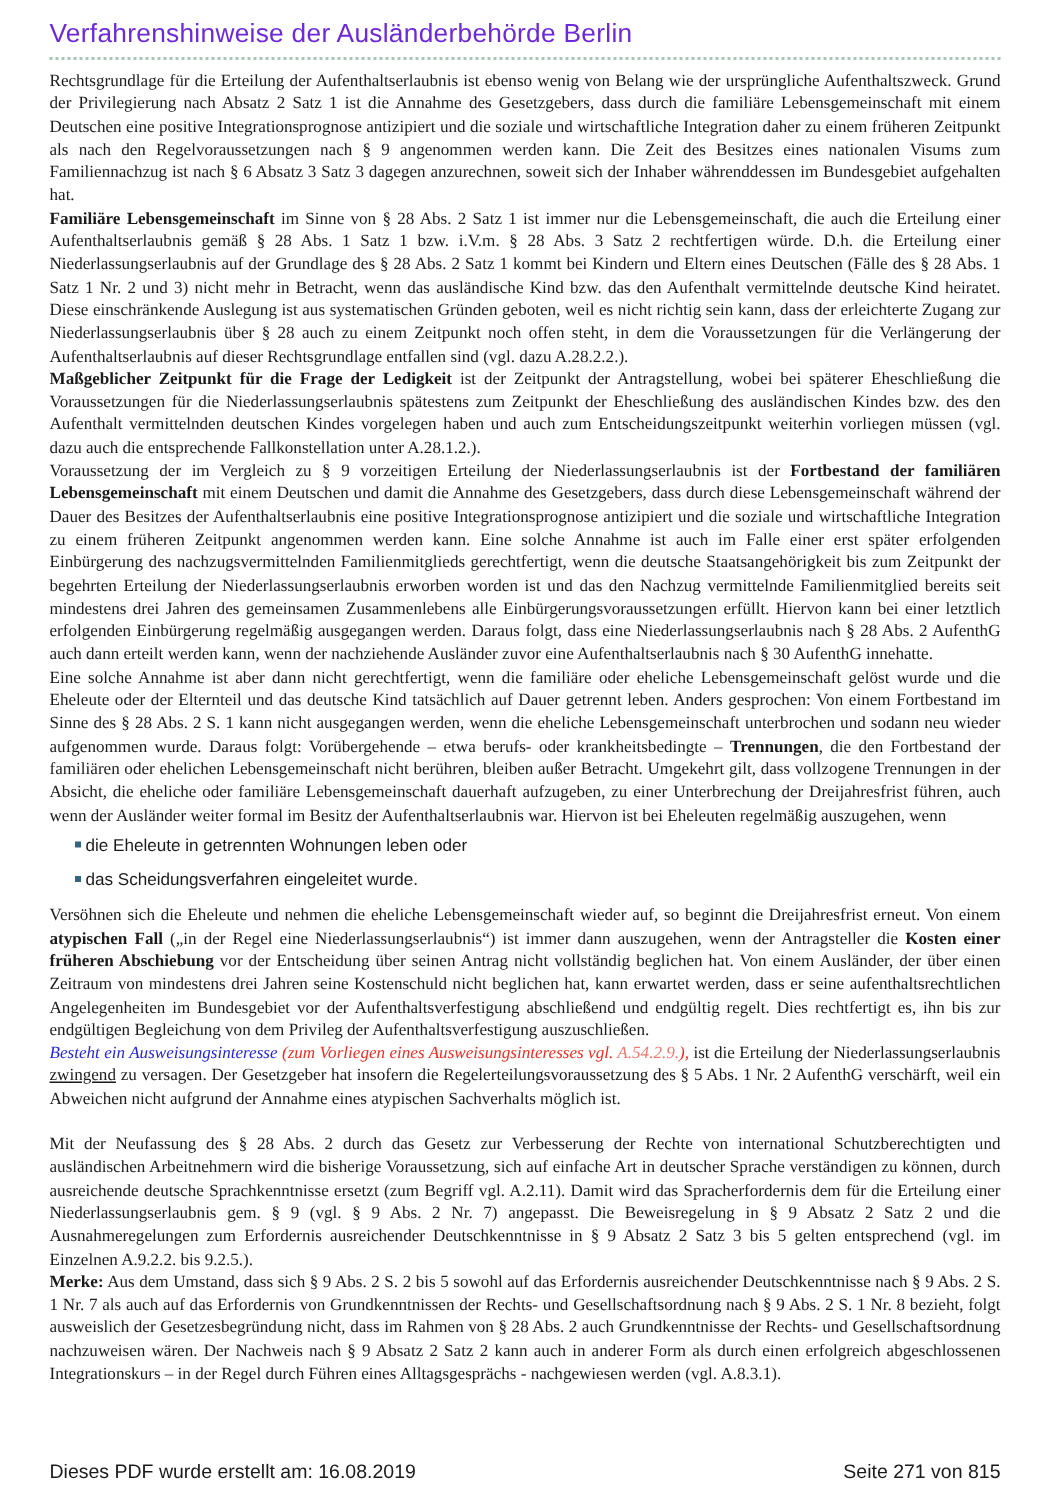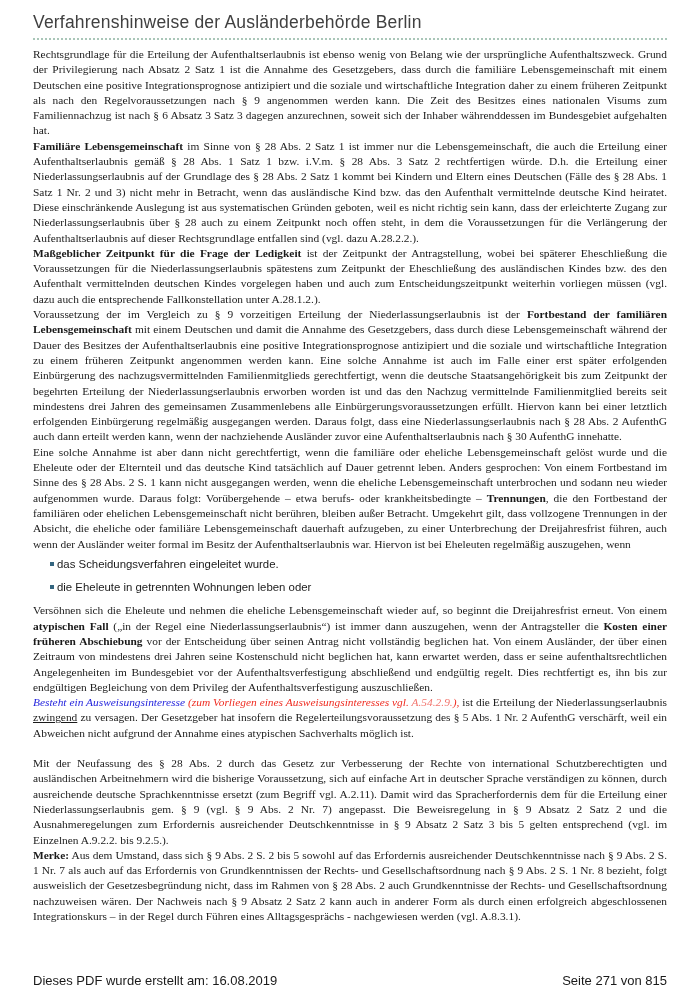--- a/index.html
+++ b/index.html
@@ -61,31 +61,31 @@
     justify-content: space-between;
     font-size: 13px;
     color: #1a1a1a;
   }
 </style>
 </head>
 <body>
 
 <div class="page">
   <div class="inner">
-    <h1 class="title" style="color: #404040;">Verfahrenshinweise der Ausländerbehörde Berlin</h1>
+    <h1 class="title" style="color: #6d28d9;">Verfahrenshinweise der Ausländerbehörde Berlin</h1>
     <div class="rule" style="border-top-color: rgb(169, 198, 184);"></div>
     <div class="content">
         <p class="para"><span>Rechtsgrundlage für die Erteilung der Aufenthaltserlaubnis ist ebenso wenig von Belang wie der ursprüngliche Aufenthaltszweck. Grund der Privilegierung nach Absatz 2 Satz 1 ist die Annahme des Gesetzgebers, dass durch die familiäre Lebensgemeinschaft mit einem Deutschen eine positive Integrationsprognose antizipiert und die soziale und wirtschaftliche Integration daher zu einem früheren Zeitpunkt als nach den Regelvoraussetzungen nach § 9 angenommen werden kann. Die Zeit des Besitzes eines nationalen Visums zum Familiennachzug ist nach § 6 Absatz 3 Satz 3 dagegen anzurechnen, soweit sich der Inhaber währenddessen im Bundesgebiet aufgehalten hat.</span></p>
         <p class="para"><span class="b">Familiäre Lebensgemeinschaft</span><span> im Sinne von § 28 Abs. 2 Satz 1 ist immer nur die Lebensgemeinschaft, die auch die Erteilung einer Aufenthaltserlaubnis gemäß § 28 Abs. 1 Satz 1 bzw. i.V.m. § 28 Abs. 3 Satz 2 rechtfertigen würde. D.h. die Erteilung einer Niederlassungserlaubnis auf der Grundlage des § 28 Abs. 2 Satz 1 kommt bei Kindern und Eltern eines Deutschen (Fälle des § 28 Abs. 1 Satz 1 Nr. 2 und 3) nicht mehr in Betracht, wenn das ausländische Kind bzw. das den Aufenthalt vermittelnde deutsche Kind heiratet. Diese einschränkende Auslegung ist aus systematischen Gründen geboten, weil es nicht richtig sein kann, dass der erleichterte Zugang zur Niederlassungserlaubnis über § 28 auch zu einem Zeitpunkt noch offen steht, in dem die Voraussetzungen für die Verlängerung der Aufenthaltserlaubnis auf dieser Rechtsgrundlage entfallen sind (vgl. dazu A.28.2.2.).</span></p>
         <p class="para"><span class="b">Maßgeblicher Zeitpunkt für die Frage der Ledigkeit</span><span> ist der Zeitpunkt der Antragstellung, wobei bei späterer Eheschließung die Voraussetzungen für die Niederlassungserlaubnis spätestens zum Zeitpunkt der Eheschließung des ausländischen Kindes bzw. des den Aufenthalt vermittelnden deutschen Kindes vorgelegen haben und auch zum Entscheidungszeitpunkt weiterhin vorliegen müssen (vgl. dazu auch die entsprechende Fallkonstellation unter A.28.1.2.).</span></p>
         <p class="para"><span>Voraussetzung der im Vergleich zu § 9 vorzeitigen Erteilung der Niederlassungserlaubnis ist der </span><span class="b">Fortbestand der familiären Lebensgemeinschaft</span><span> mit einem Deutschen und damit die Annahme des Gesetzgebers, dass durch diese Lebensgemeinschaft während der Dauer des Besitzes der Aufenthaltserlaubnis eine positive Integrationsprognose antizipiert und die soziale und wirtschaftliche Integration zu einem früheren Zeitpunkt angenommen werden kann. Eine solche Annahme ist auch im Falle einer erst später erfolgenden Einbürgerung des nachzugsvermittelnden Familienmitglieds gerechtfertigt, wenn die deutsche Staatsangehörigkeit bis zum Zeitpunkt der begehrten Erteilung der Niederlassungserlaubnis erworben worden ist und das den Nachzug vermittelnde Familienmitglied bereits seit mindestens drei Jahren des gemeinsamen Zusammenlebens alle Einbürgerungsvoraussetzungen erfüllt. Hiervon kann bei einer letztlich erfolgenden Einbürgerung regelmäßig ausgegangen werden. Daraus folgt, dass eine Niederlassungserlaubnis nach § 28 Abs. 2 AufenthG auch dann erteilt werden kann, wenn der nachziehende Ausländer zuvor eine Aufenthaltserlaubnis nach § 30 AufenthG innehatte.</span></p>
         <p class="para"><span>Eine solche Annahme ist aber dann nicht gerechtfertigt, wenn die familiäre oder eheliche Lebensgemeinschaft gelöst wurde und die Eheleute oder der Elternteil und das deutsche Kind tatsächlich auf Dauer getrennt leben. Anders gesprochen: Von einem Fortbestand im Sinne des § 28 Abs. 2 S. 1 kann nicht ausgegangen werden, wenn die eheliche Lebensgemeinschaft unterbrochen und sodann neu wieder aufgenommen wurde. Daraus folgt: Vorübergehende – etwa berufs- oder krankheitsbedingte – </span><span class="b">Trennungen</span><span>, die den Fortbestand der familiären oder ehelichen Lebensgemeinschaft nicht berühren, bleiben außer Betracht. Umgekehrt gilt, dass vollzogene Trennungen in der Absicht, die eheliche oder familiäre Lebensgemeinschaft dauerhaft aufzugeben, zu einer Unterbrechung der Dreijahresfrist führen, auch wenn der Ausländer weiter formal im Besitz der Aufenthaltserlaubnis war. Hiervon ist bei Eheleuten regelmäßig auszugehen, wenn</span></p>
         <div class="bullets">
+          <div class="bullet-item"><span class="bullet-marker" style="background: rgb(52, 101, 127);"></span><span>die Eheleute in getrennten Wohnungen leben oder</span></div>
           <div class="bullet-item"><span class="bullet-marker" style="background: rgb(52, 101, 127);"></span><span>das Scheidungsverfahren eingeleitet wurde.</span></div>
-          <div class="bullet-item"><span class="bullet-marker" style="background: rgb(52, 101, 127);"></span><span>die Eheleute in getrennten Wohnungen leben oder</span></div>
         </div>
         <p class="para"><span>Versöhnen sich die Eheleute und nehmen die eheliche Lebensgemeinschaft wieder auf, so beginnt die Dreijahresfrist erneut. Von einem </span><span class="b">atypischen Fall</span><span> („in der Regel eine Niederlassungserlaubnis“) ist immer dann auszugehen, wenn der Antragsteller die </span><span class="b">Kosten einer früheren Abschiebung</span><span> vor der Entscheidung über seinen Antrag nicht vollständig beglichen hat. Von einem Ausländer, der über einen Zeitraum von mindestens drei Jahren seine Kostenschuld nicht beglichen hat, kann erwartet werden, dass er seine aufenthaltsrechtlichen Angelegenheiten im Bundesgebiet vor der Aufenthaltsverfestigung abschließend und endgültig regelt. Dies rechtfertigt es, ihn bis zur endgültigen Begleichung von dem Privileg der Aufenthaltsverfestigung auszuschließen.</span></p>
         <p class="para"><span class="i" style="color: rgb(36, 36, 221);">Besteht ein Ausweisungsinteresse </span><span class="i" style="color: rgb(239, 44, 33);">(zum Vorliegen eines Ausweisungsinteresses vgl. </span><span class="i" style="color: rgb(242, 118, 111);">A.54.2.9.</span><span class="i" style="color: rgb(239, 44, 33);">),</span><span> ist die Erteilung der Niederlassungserlaubnis </span><span class="u">zwingend</span><span> zu versagen. Der Gesetzgeber hat insofern die Regelerteilungsvoraussetzung des § 5 Abs. 1 Nr. 2 AufenthG verschärft, weil ein Abweichen nicht aufgrund der Annahme eines atypischen Sachverhalts möglich ist.</span></p>
         <div class="spacer"></div>
         <p class="para"><span>Mit der Neufassung des § 28 Abs. 2 durch das Gesetz zur Verbesserung der Rechte von international Schutzberechtigten und ausländischen Arbeitnehmern wird die bisherige Voraussetzung, sich auf einfache Art in deutscher Sprache verständigen zu können, durch ausreichende deutsche Sprachkenntnisse ersetzt (zum Begriff vgl. A.2.11). Damit wird das Spracherfordernis dem für die Erteilung einer Niederlassungserlaubnis gem. § 9 (vgl. § 9 Abs. 2 Nr. 7) angepasst. Die Beweisregelung in § 9 Absatz 2 Satz 2 und die Ausnahmeregelungen zum Erfordernis ausreichender Deutschkenntnisse in § 9 Absatz 2 Satz 3 bis 5 gelten entsprechend (vgl. im Einzelnen A.9.2.2. bis 9.2.5.).</span></p>
         <p class="para"><span class="b">Merke:</span><span> Aus dem Umstand, dass sich § 9 Abs. 2 S. 2 bis 5 sowohl auf das Erfordernis ausreichender Deutschkenntnisse nach § 9 Abs. 2 S. 1 Nr. 7 als auch auf das Erfordernis von Grundkenntnissen der Rechts- und Gesellschaftsordnung nach § 9 Abs. 2 S. 1 Nr. 8 bezieht, folgt ausweislich der Gesetzesbegründung nicht, dass im Rahmen von § 28 Abs. 2 auch Grundkenntnisse der Rechts- und Gesellschaftsordnung nachzuweisen wären. Der Nachweis nach § 9 Absatz 2 Satz 2 kann auch in anderer Form als durch einen erfolgreich abgeschlossenen Integrationskurs – in der Regel durch Führen eines Alltagsgesprächs - nachgewiesen werden (vgl. A.8.3.1).</span></p>
       </div>
   </div>
   <div class="footer">
     <span>Dieses PDF wurde erstellt am: 16.08.2019</span>

